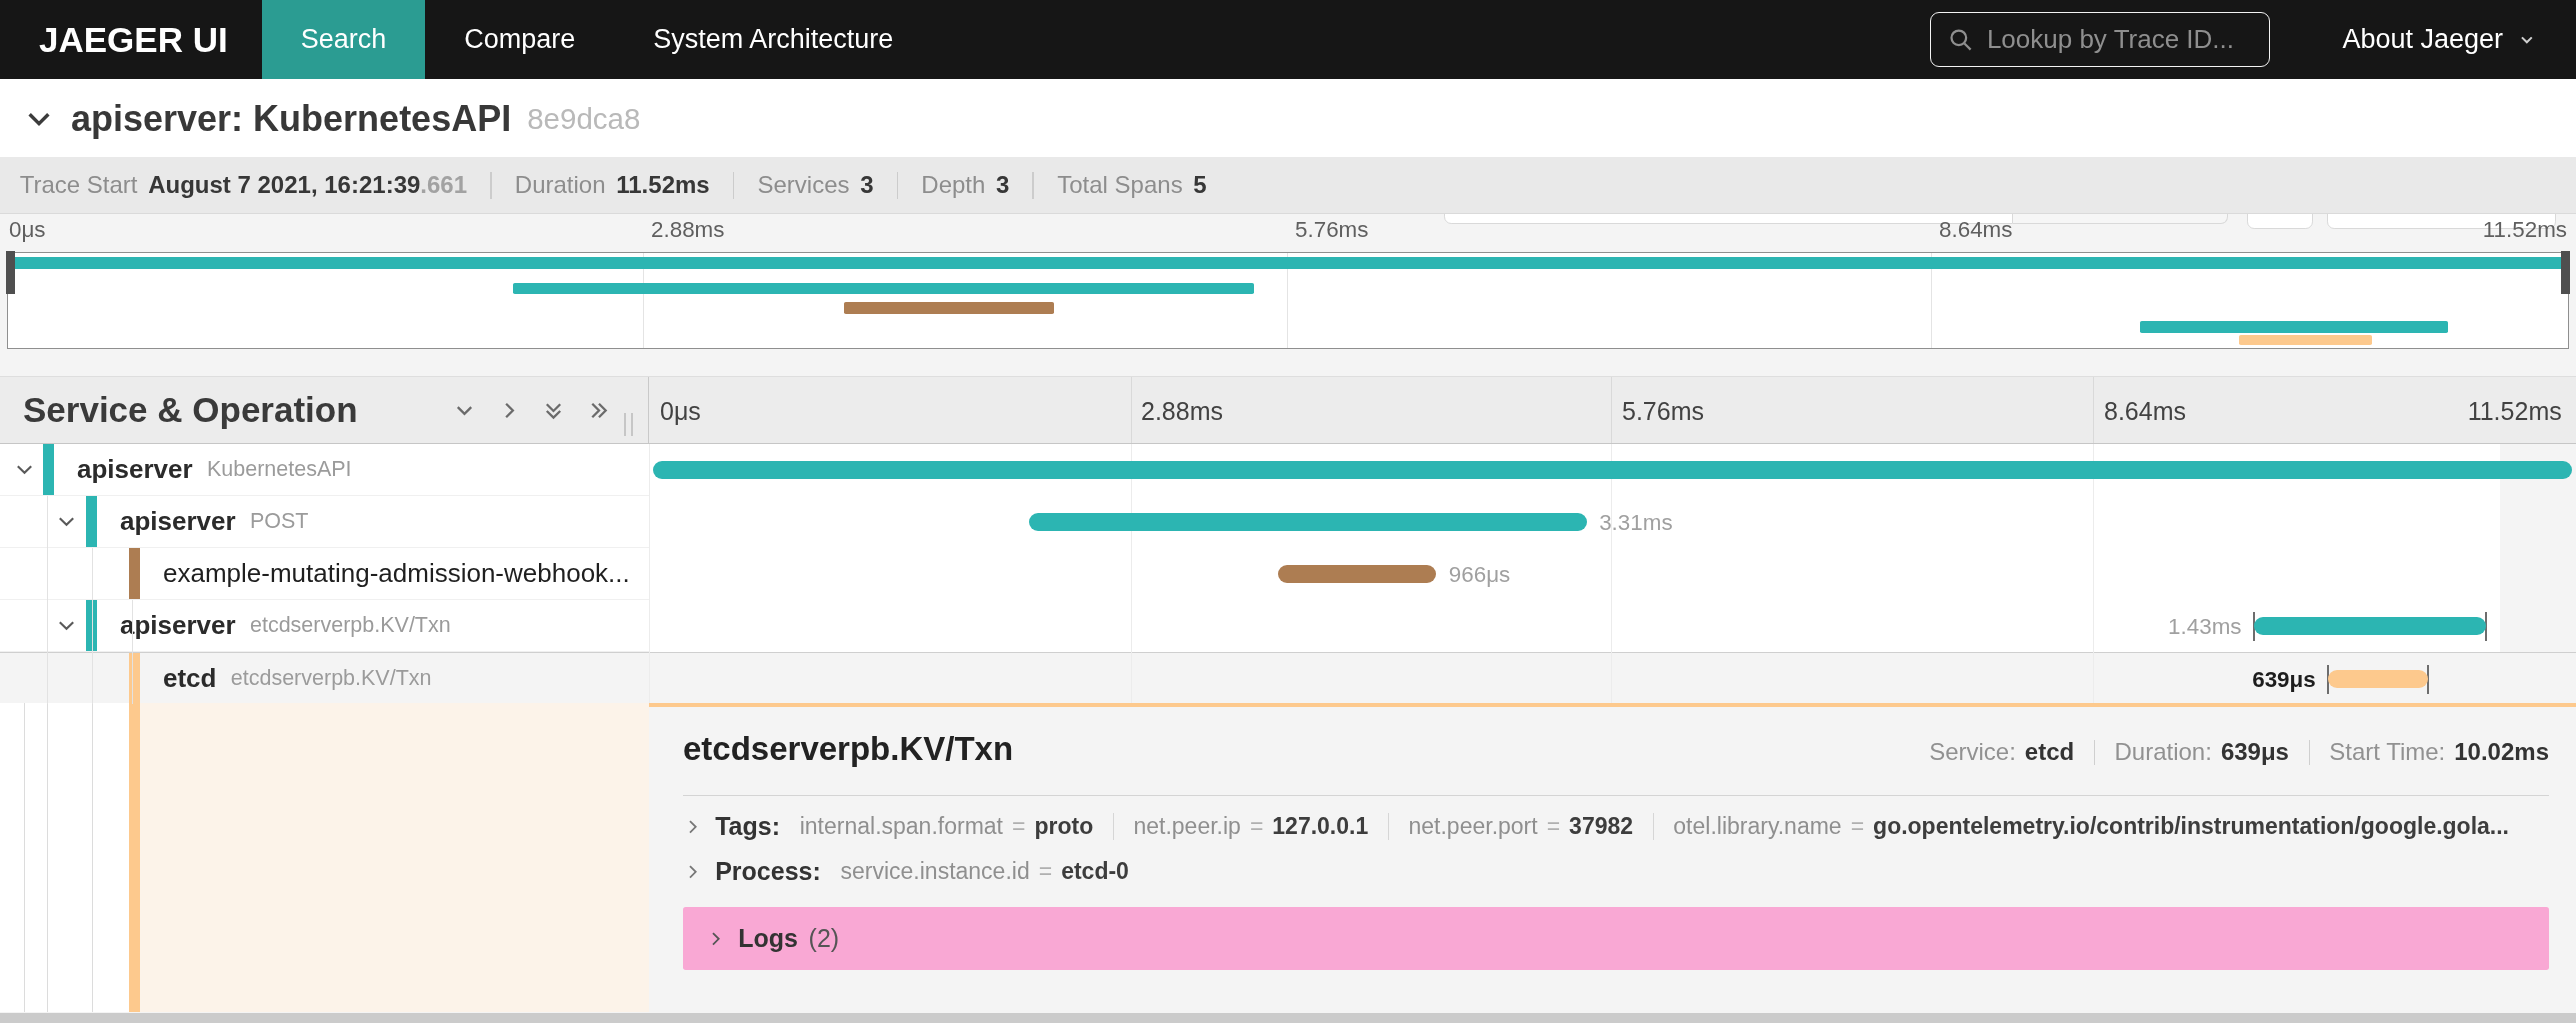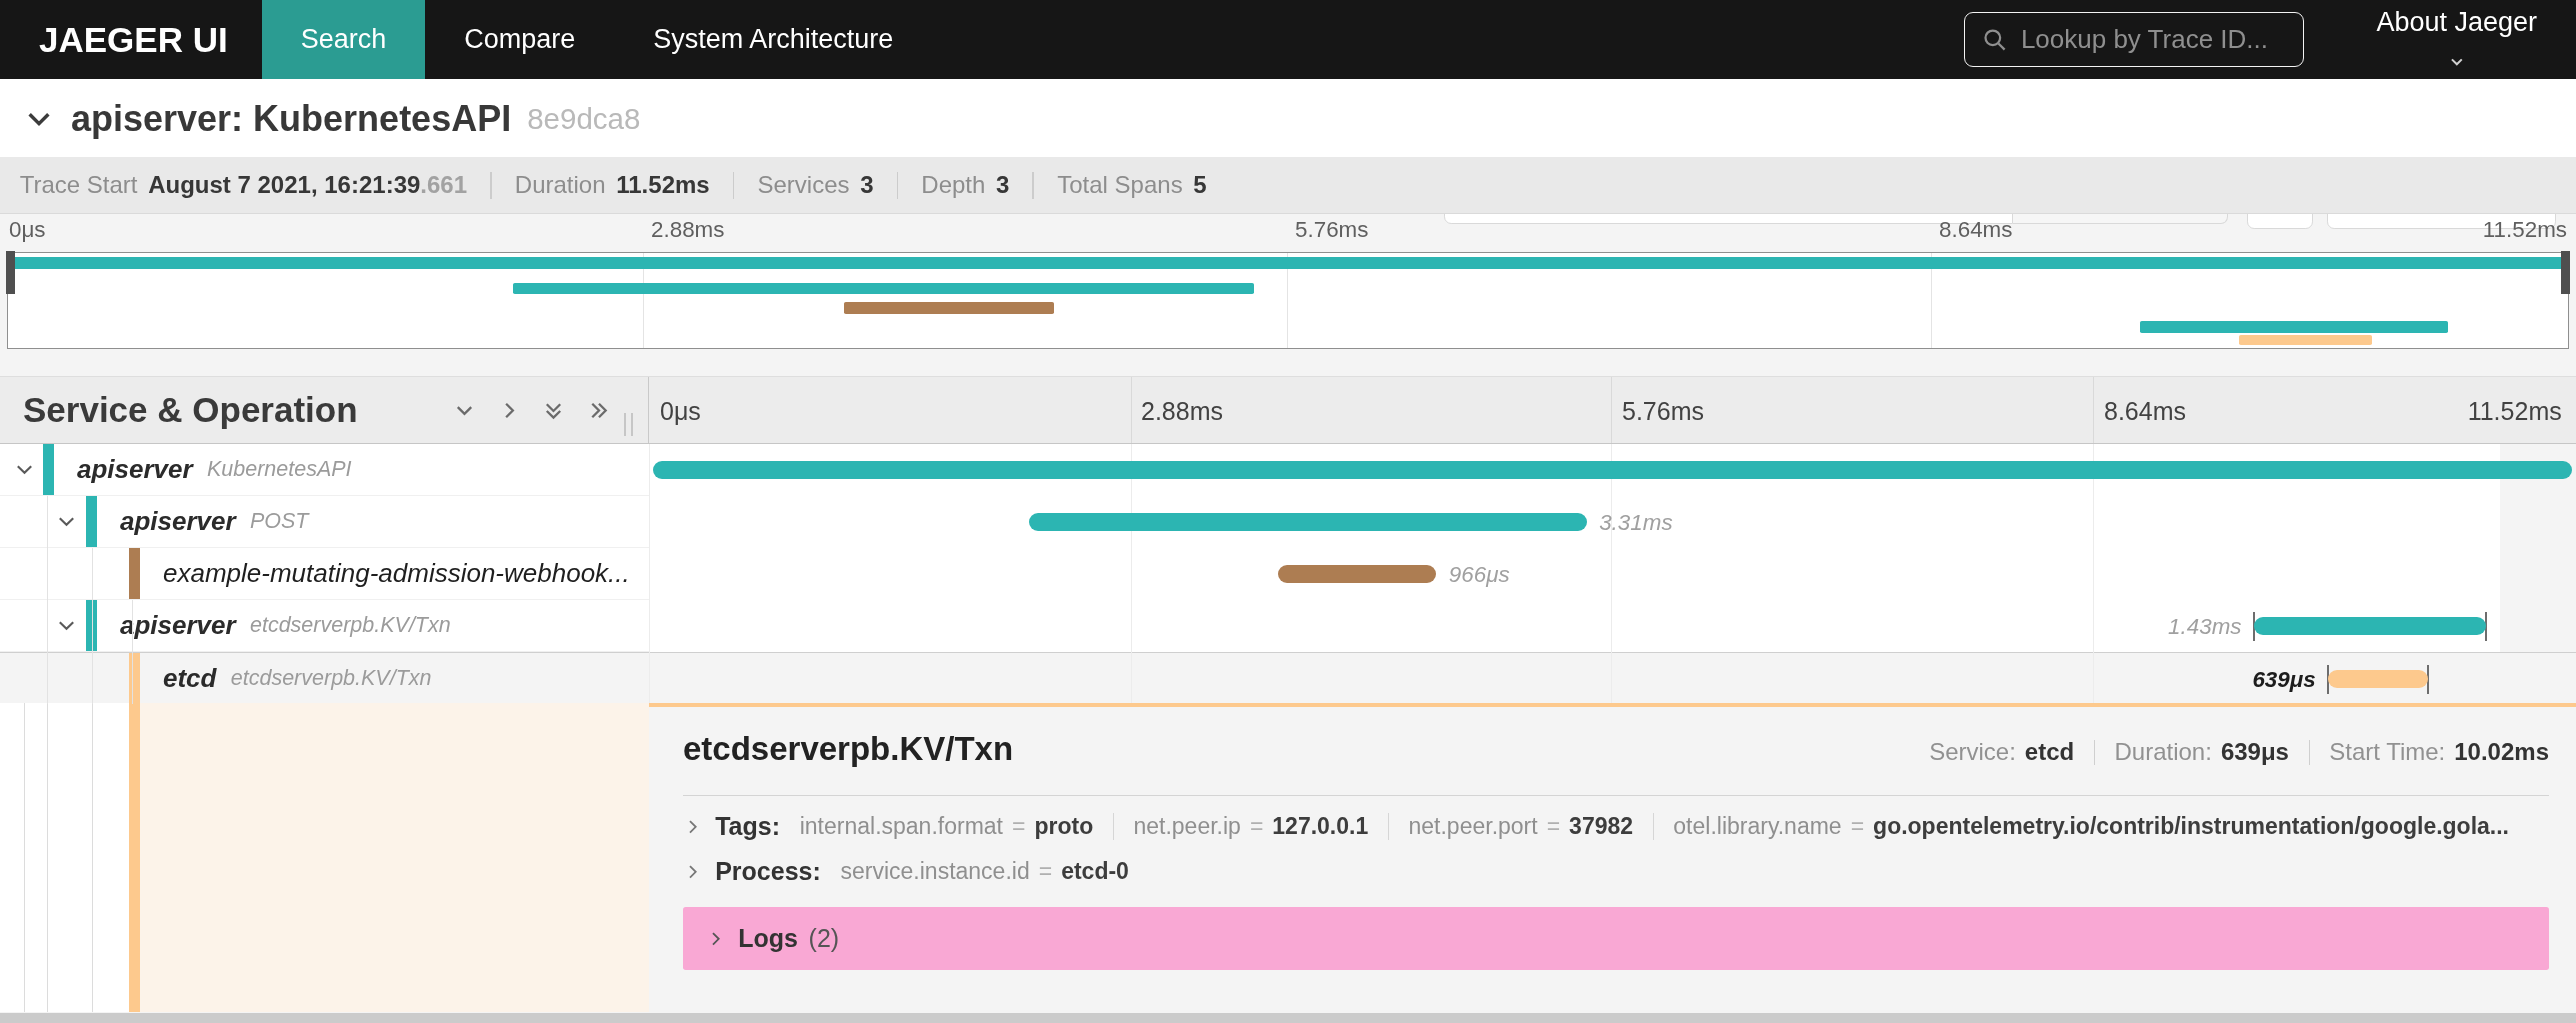--- a/index.html
+++ b/index.html
@@ -12,21 +12,21 @@
          display:flex; align-items:stretch; color:#fff; }
   .brand { display:flex; align-items:center; padding:0 34px 0 39px; font-size:35px; font-weight:700; }
   .navtab { display:flex; align-items:center; padding:0 39px; font-size:27px; cursor:pointer; }
   .navtab.active { background:#2b9c92; }
   .nav-spacer { flex:1; }
   .nav-search { align-self:center; width:340px; height:55px; border:1.8px solid #f3f3f3; border-radius:9px;
                 display:flex; align-items:center; padding:0 16px; margin-right:72px; }
   .nav-search input { background:transparent; border:none; outline:none; color:#ddd;
                       font-size:26px; width:268px; margin-left:12.5px; font-family:inherit; }
   .nav-search input::placeholder { color:#8f8f8f; }
-  .about { align-self:center; display:flex; align-items:center; gap:14.3px; font-size:27px; margin-right:39px; cursor:pointer;flex-direction:column; }
+  .about { align-self:center; display:flex; align-items:center; gap:14.3px; font-size:27px; margin-right:39px; cursor:pointer; }
 
   
   #trace-header { position:absolute; left:0; top:79px; width:2576px; height:79px; background:#fff; }
   #trace-header .ttl-group { position:absolute; left:23px; top:0; height:79px; display:flex; align-items:center; }
   .page-title { font-size:36px; font-weight:700; color:#383838; margin-left:16px; }
   .trace-id { font-size:29.5px; color:#b9b9b9; margin-left:16px; font-weight:400; }
   .find-input { position:absolute; left:1444px; top:91px; width:569px; height:54px; background:#fff;
                 border:0.9px solid #d9d9d9; border-radius:7.2px 0 0 7.2px; font-size:25px; color:#444;
                 padding:0 19.7px; outline:none; font-family:inherit; }
   .find-input::placeholder { color:#c3c3c3; }
@@ -63,21 +63,21 @@
   #tl-left-header { position:absolute; left:0; top:0; width:649px; height:100%;
                     border-right:0.9px solid #c9c9c9; display:flex; align-items:center; }
   .tl-title { font-size:35px; font-weight:700; color:#3a3a3a; margin-left:23px; }
   .tl-icons { position:absolute; left:453px; top:0; height:100%; display:flex; align-items:center; gap:21.5px; }
   .grip { position:absolute; left:624px; top:36px; display:flex; gap:5.4px; }
   .grip i { display:block; width:1.8px; height:23px; background:#c6c6c6; }
   .axis-label { position:absolute; top:19.7px; font-size:25px; color:#424242; }
   .col-line-h { position:absolute; top:0; bottom:0; width:0.9px; background:#d9d9d9; }
 
   
-  #rows { position:absolute; left:0; top:444px; width:2500px; height:259px; background:#fff;font-style:italic; }
+  #rows { position:absolute; left:0; top:444px; width:2500px; height:259px; background:#fff; }
   .col-line { position:absolute; top:0; height:259px; width:0.9px; background:#ececec; z-index:3; }
   .row { position:absolute; left:0; width:2576px; height:52px; }
   .row.selected { background:#f4f4f4; border-top:0.9px solid #cfcfcf; }
   .row-left { position:absolute; left:0; top:0; width:649px; height:100%; border-bottom:0.9px solid #f0f0f0; }
   .colorbar { position:absolute; top:0; width:10.7px; height:100%; }
   .row-chevron { position:absolute; top:14.3px; }
   .svc-text { position:absolute; top:0; height:100%; display:flex; align-items:center; gap:14.3px; white-space:nowrap; }
   .svc { font-size:26px; font-weight:700; color:#2b2b2b; }
   .svc.plain { font-weight:400; color:#1f1f1f; }
   .op { font-size:21.5px; color:#9b9b9b; }

